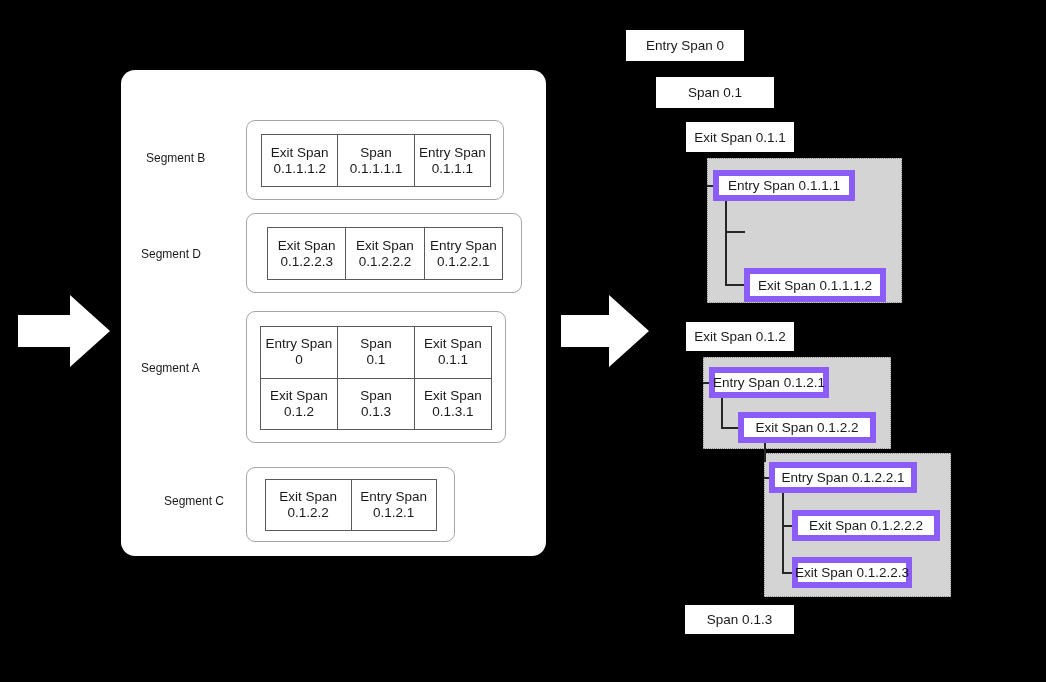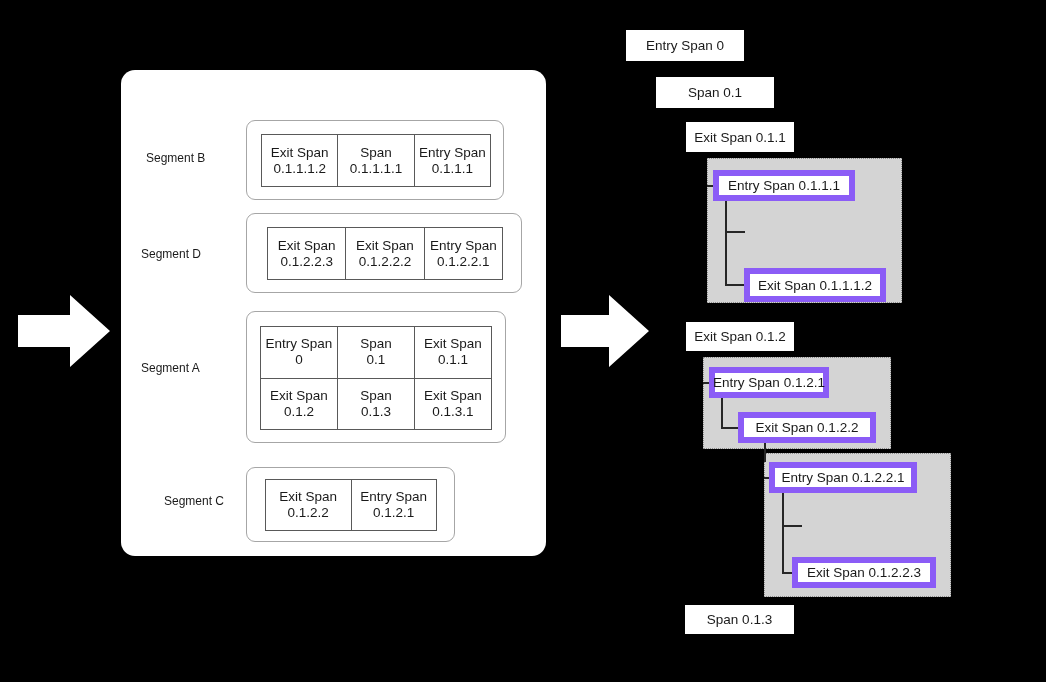--- a/index.html
+++ b/index.html
@@ -249,20 +249,21 @@
     <div class="span-box" style="left:744px; top:268px; width:142px; height:34px;">Exit Span 0.1.1.1.2</div>
 
     <div class="span-box root" style="left:685px; top:321px; width:110px; height:31px;">Exit Span 0.1.2</div>
 
     <div class="span-box" style="left:709px; top:367px; width:120px; height:31px;">Entry Span 0.1.2.1</div>
 
     <div class="span-box" style="left:738px; top:412px; width:138px; height:31px;">Exit Span 0.1.2.2</div>
 
     <div class="span-box" style="left:769px; top:462px; width:148px; height:31px;">Entry Span 0.1.2.2.1</div>
 
-
-    <div class="span-box" style="left:792px; top:557px; width:144px; height:31px;">Exit Span 0.1.2.2.3</div>
+    <div class="span-box" style="left:792px; top:510px; width:148px; height:31px;">Exit Span 0.1.2.2.2</div>
+
+    <div class="span-box" style="left:792px; top:557px; width:120px; height:31px;">Exit Span 0.1.2.2.3</div>
 
     <div class="span-box root" style="left:684px; top:604px; width:111px; height:31px;">Span 0.1.3</div>
 
 
   </div>
 </div>
 
 </body></html>

